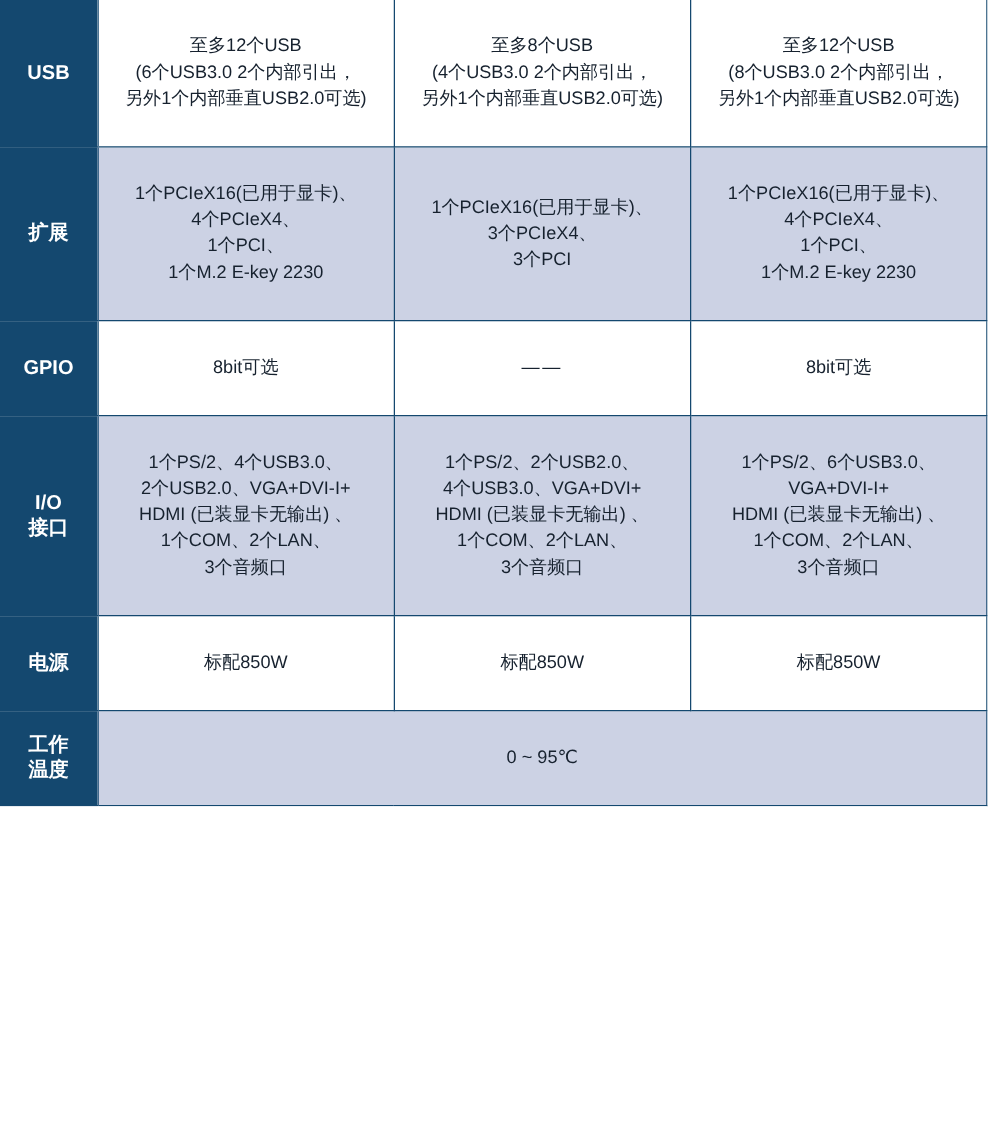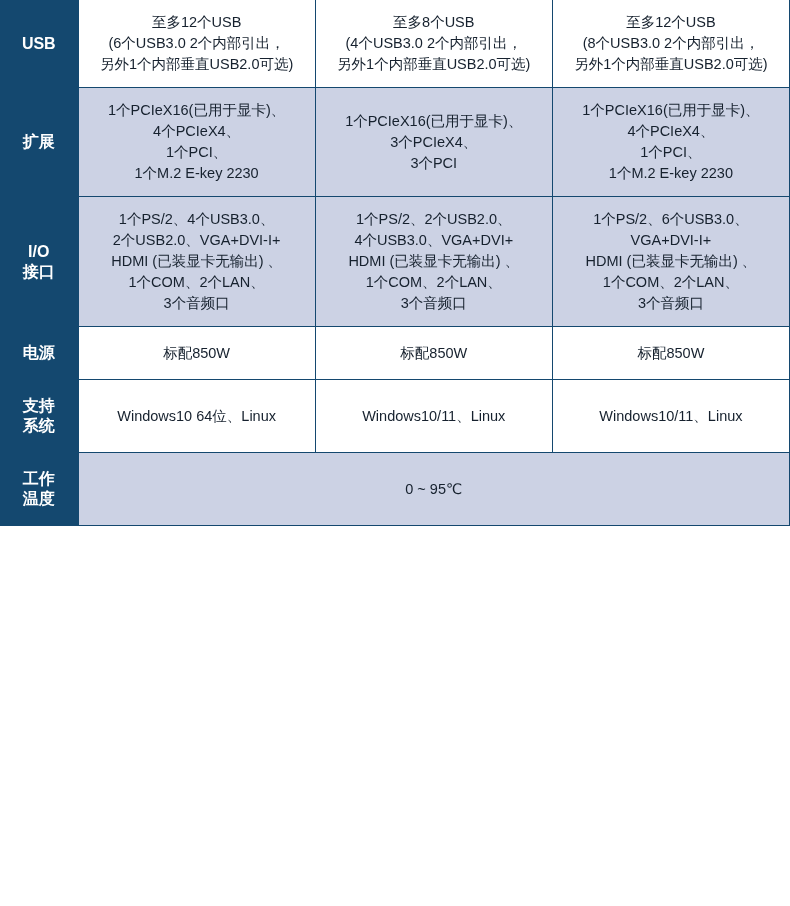--- a/index.html
+++ b/index.html
@@ -33,21 +33,21 @@
     vertical-align: middle;
     line-height: 1.25;
     padding: 16px 2px;
     border-bottom: 1px solid #14486f;
   }
   td.cell {
     font-size: 14.5px;
     line-height: 1.45;
     text-align: center;
     vertical-align: middle;
-    padding: 12px 8px;
+    padding: 27px 8px;
     border-right: 1px solid #14486f;
     border-bottom: 1px solid #14486f;
     color: #16212e;
   }
   td.cell.first { border-left: 1px solid #14486f; }
   tr.light td.cell { background: #ffffff; }
   tr.shade td.cell { background: #ccd2e4; }
 
   td.cell.wide { }
 
@@ -74,37 +74,37 @@
       <td class="cell first">至多12个USB<br>(6个USB3.0 2个内部引出，<br>另外1个内部垂直USB2.0可选)</td>
       <td class="cell">至多8个USB<br>(4个USB3.0 2个内部引出，<br>另外1个内部垂直USB2.0可选)</td>
       <td class="cell">至多12个USB<br>(8个USB3.0 2个内部引出，<br>另外1个内部垂直USB2.0可选)</td>
     </tr>
     <tr class="shade">
       <td class="row-label">扩展</td>
       <td class="cell first">1个PCIeX16(已用于显卡)、<br>4个PCIeX4、<br>1个PCI、<br>1个M.2 E-key 2230</td>
       <td class="cell">1个PCIeX16(已用于显卡)、<br>3个PCIeX4、<br>3个PCI</td>
       <td class="cell">1个PCIeX16(已用于显卡)、<br>4个PCIeX4、<br>1个PCI、<br>1个M.2 E-key 2230</td>
     </tr>
+    <tr class="light">
+      <td class="row-label">GPIO</td>
+      <td class="cell first">8bit可选</td>
+      <td class="cell nowrap-dash">——</td>
+      <td class="cell">8bit可选</td>
+    </tr>
     <tr class="shade">
       <td class="row-label">I/O<br>接口</td>
       <td class="cell first">1个PS/2、4个USB3.0、<br>2个USB2.0、VGA+DVI-I+<br>HDMI (已装显卡无输出) 、<br>1个COM、2个LAN、<br>3个音频口</td>
       <td class="cell">1个PS/2、2个USB2.0、<br>4个USB3.0、VGA+DVI+<br>HDMI (已装显卡无输出) 、<br>1个COM、2个LAN、<br>3个音频口</td>
       <td class="cell">1个PS/2、6个USB3.0、<br>VGA+DVI-I+<br>HDMI (已装显卡无输出) 、<br>1个COM、2个LAN、<br>3个音频口</td>
     </tr>
     <tr class="light">
       <td class="row-label">电源</td>
       <td class="cell first">标配850W</td>
       <td class="cell">标配850W</td>
       <td class="cell">标配850W</td>
     </tr>
-    <tr class="light">
-      <td class="row-label">支持<br>系统</td>
-      <td class="cell first">Windows10 64位、Linux</td>
-      <td class="cell">Windows10/11、Linux</td>
-      <td class="cell">Windows10/11、Linux</td>
-    </tr>
     <tr class="shade">
       <td class="row-label">工作<br>温度</td>
       <td class="cell first wide" colspan="3">0 ~ 95℃</td>
     </tr>
   </tbody>
 </table>
 <div class="bottom-filler"></div>
 
 </body></html>

